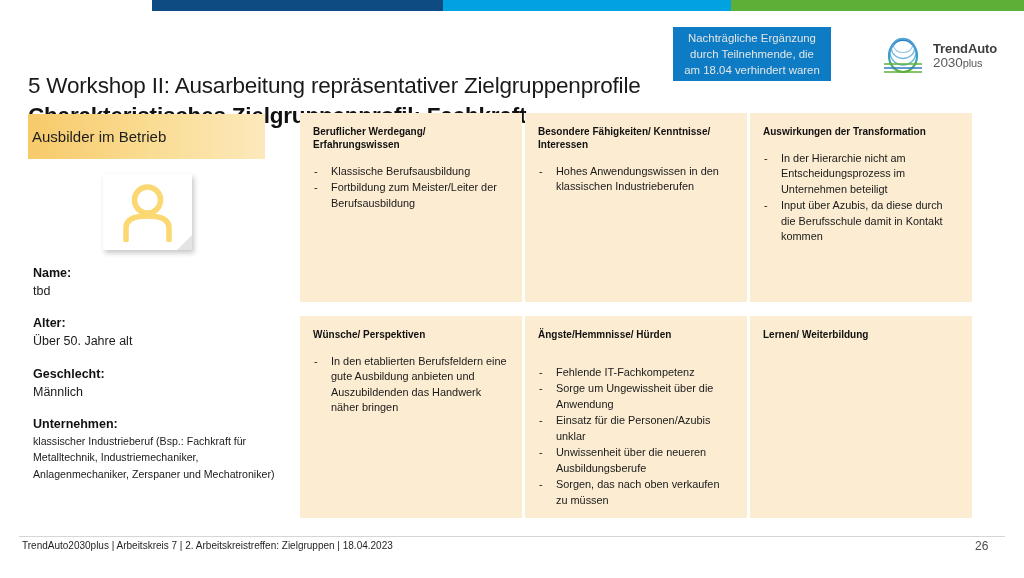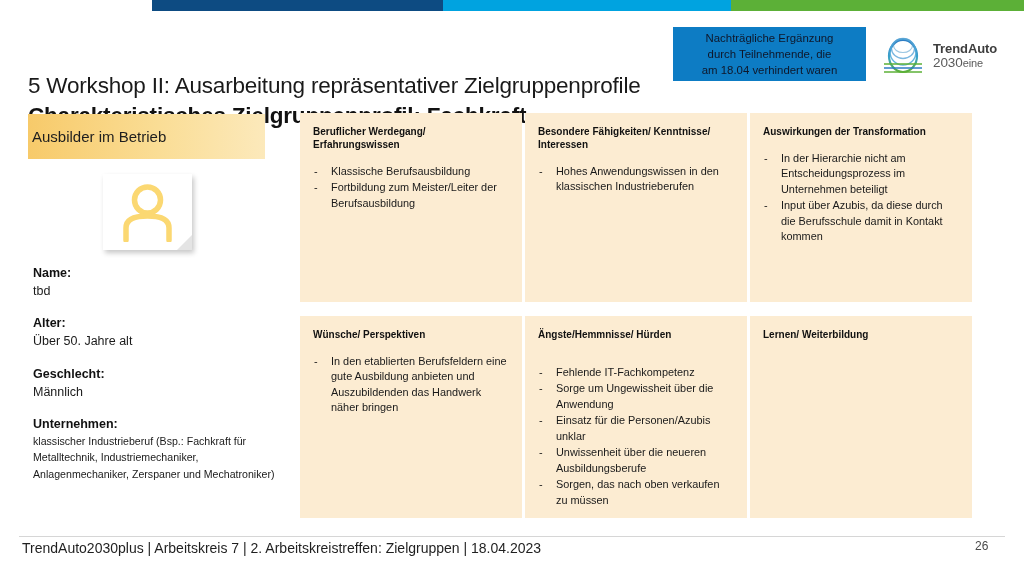--- a/index.html
+++ b/index.html
@@ -23,22 +23,22 @@
   .title-line1 {
     font-size: 22.5px; font-weight: 400; color: #1a1a1a;
     letter-spacing: -0.2px; line-height: 1.22; white-space: nowrap;
   }
   .title-line2 {
     font-size: 22.5px; font-weight: 700; color: #111111;
     letter-spacing: -0.2px; line-height: 1.3; margin-top: 2px; white-space: nowrap;
   }
 
   .note-box {
-    position: absolute; top: 27px; left: 673px; width: 193px; height: 54px;
-    background: #0d7cc4; color: #0f172a;
+    position: absolute; top: 27px; left: 673px; width: 158px; height: 54px;
+    background: #0d7cc4; color: #e5e5e5;
     display: flex; flex-direction: column; align-items: center; justify-content: center;
     padding: 3px 20px;
   }
   .note-box div { font-size: 11.4px; line-height: 1.42; text-align: center; white-space: nowrap; }
 
   
   .logo { position: absolute; top: 30px; left: 878px; width: 128px; height: 52px; display: flex; align-items: center; }
   .logo svg { display: block; }
   .logo-text { margin-left: 5px; line-height: 1.05; }
   .logo-text .l1 { font-size: 13px; font-weight: 700; color: #3e3e3e; letter-spacing: -0.1px; }
@@ -89,21 +89,21 @@
 
   .c1 { top: 113px; left: 300px; width: 222px; height: 189px; }
   .c2 { top: 113px; left: 525px; width: 222px; height: 189px; }
   .c3 { top: 113px; left: 750px; width: 222px; height: 189px; }
   .c4 { top: 316px; left: 300px; width: 222px; height: 202px; }
   .c5 { top: 316px; left: 525px; width: 222px; height: 202px; }
   .c6 { top: 316px; left: 750px; width: 222px; height: 202px; }
 
   
   .footer-rule { position: absolute; top: 536px; left: 19px; width: 986px; height: 1px; background: #d6d6d6; }
-  .footer-text { position: absolute; top: 540px; left: 22px; font-size: 14px; color: #1f1f1f; white-space: nowrap; }
+  .footer-text { position: absolute; top: 540px; left: 22px; font-size: 10px; color: #1f1f1f; white-space: nowrap; }
   .page-num { position: absolute; top: 539px; left: 975px; font-size: 12px; color: #4a4a4a; }
 </style>
 </head>
 <body>
 
 <div class="slide">
 
   <div class="topbar">
     <div class="spacer"></div>
     <div class="seg-dark"></div>
@@ -134,21 +134,21 @@
       <ellipse cx="25" cy="25" rx="14" ry="16" fill="none" stroke="url(#lg)" stroke-width="2.2"></ellipse>
       <ellipse cx="25" cy="21" rx="13" ry="13" fill="none" stroke="#4aa8d8" stroke-width="1.4" opacity="0.85"></ellipse>
       <ellipse cx="25" cy="17.5" rx="11.5" ry="10" fill="none" stroke="#4f9fd6" stroke-width="1.3" opacity="0.75"></ellipse>
       <ellipse cx="25" cy="14.5" rx="9.5" ry="7" fill="none" stroke="#59a0cf" stroke-width="1.2" opacity="0.6"></ellipse>
       <line x1="6" y1="33" x2="44" y2="33" stroke="#5cb037" stroke-width="1.6"></line>
       <line x1="6" y1="37" x2="44" y2="37" stroke="#2e7cc4" stroke-width="1.6"></line>
       <line x1="6" y1="41" x2="44" y2="41" stroke="#5cb037" stroke-width="1.6"></line>
     </svg>
     <div class="logo-text">
       <div class="l1">TrendAuto</div>
-      <div class="l2"><span>2030</span><span class="plus">eine</span></div>
+      <div class="l2"><span>2030</span><span class="plus">plus</span></div>
     </div>
   </div>
 
   <div class="persona-header">
     <span>Ausbilder im Betrieb</span>
   </div>
 
   <div class="avatar-card">
     <svg width="57" height="60" viewBox="0 0 57 60">
       <circle cx="28.5" cy="18" r="13" fill="none" stroke="#fbd872" stroke-width="5.5"></circle>

